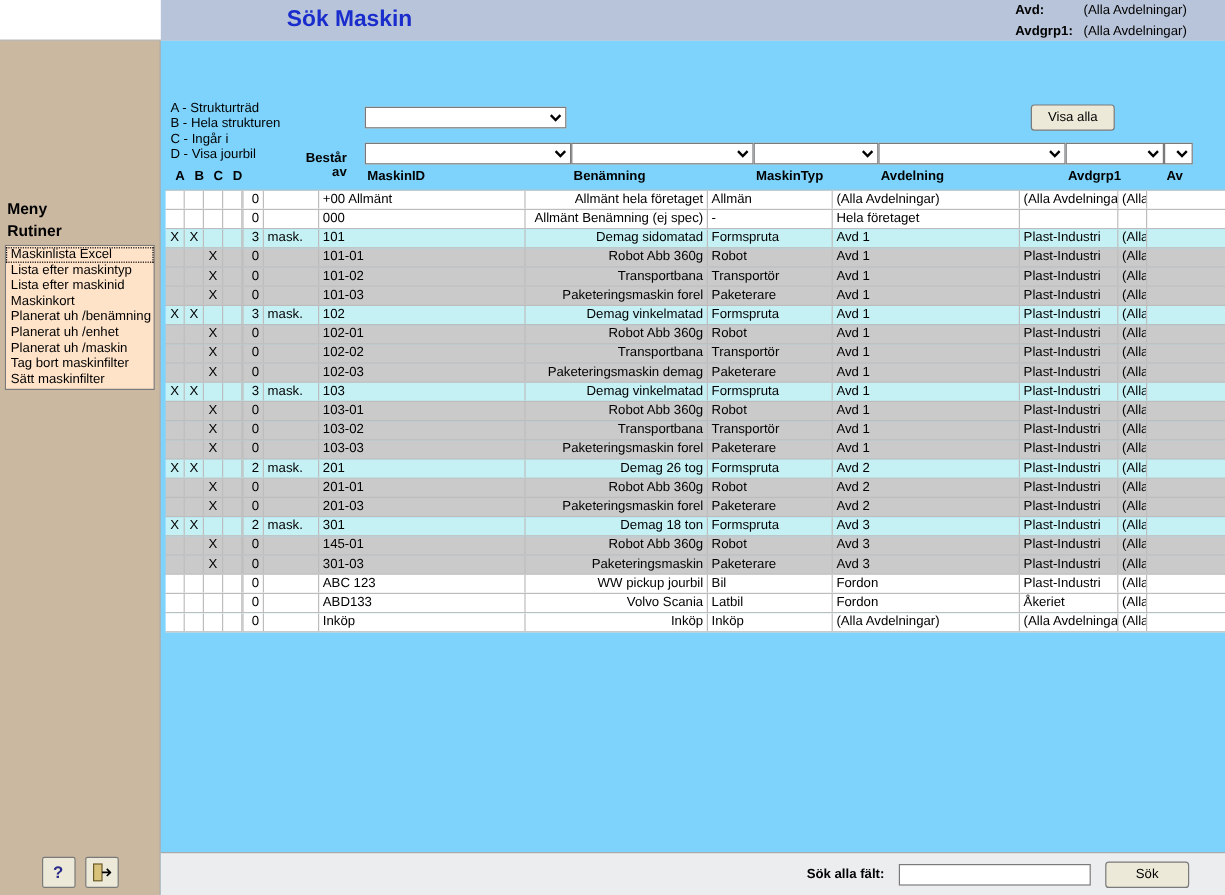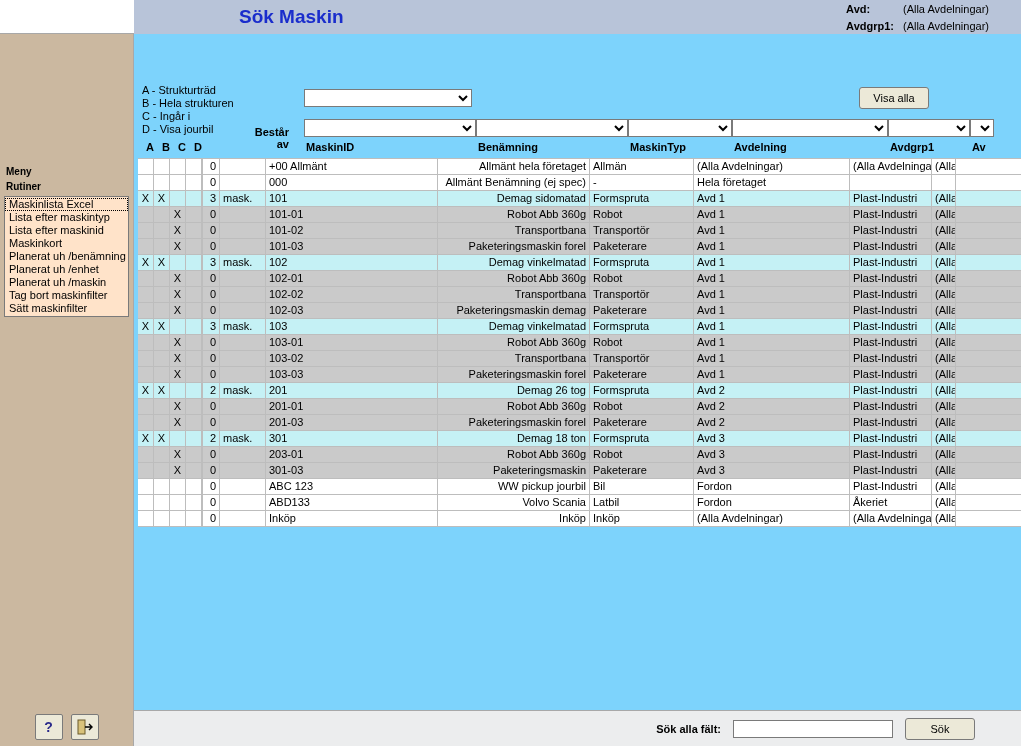--- a/index.html
+++ b/index.html
@@ -53,21 +53,21 @@
     left: 0; top: 34px;
     width: 134px;
     height: 712px;
     background: #cbb8a0;
     border-right: 1px solid #a8a8a8;
   }
   .side-heading {
     margin: 0;
     padding: 2px 6px 2px 6px;
     font-weight: 700;
-    font-size: 10px;
+    font-size: 13px;
     color: #000;
   }
   .side-heading.first { padding-top: 132px; }
   .side-list {
     background: #ffe3c9;
     border: 1px solid #7a7a7a;
     margin: 2px 4px 10px 4px;
     padding: 1px 0;
   }
   .side-list .item {
@@ -207,21 +207,21 @@
   .footer {
     position: absolute;
     left: 0; right: 0; bottom: 0;
     height: 36px;
     border-top: 1px solid #a8a8a8;
     background: #ecedee;
     display: flex;
     align-items: center;
     justify-content: flex-end;
     gap: 12px;
-    padding-right: 46px;
+    padding-right: 30px;
   }
   .footer .lbl { font-weight: 700; }
   .footer input[type=text] {
     width: 160px; height: 18px;
     border: 1px solid #7a7a7a;
     padding: 0 3px;
     font-size: 11px;
   }
   .footer button {
     width: 70px; height: 22px;
@@ -581,21 +581,21 @@
         <div class="cell grp1">Plast-Industri</div>
         <div class="cell grp2">(Alla</div>
       </div>
       <div class="row gray">
         <div class="cell abcd"></div>
         <div class="cell abcd"></div>
         <div class="cell abcd">X</div>
         <div class="cell abcd"></div>
         <div class="cell bestar-n">0</div>
         <div class="cell bestar-t"></div>
-        <div class="cell maskinid">203-01</div>
+        <div class="cell maskinid">145-01</div>
         <div class="cell benamn">Robot Abb 360g</div>
         <div class="cell maskintyp">Robot</div>
         <div class="cell avd">Avd 3</div>
         <div class="cell grp1">Plast-Industri</div>
         <div class="cell grp2">(Alla</div>
       </div>
       <div class="row gray">
         <div class="cell abcd"></div>
         <div class="cell abcd"></div>
         <div class="cell abcd">X</div>

